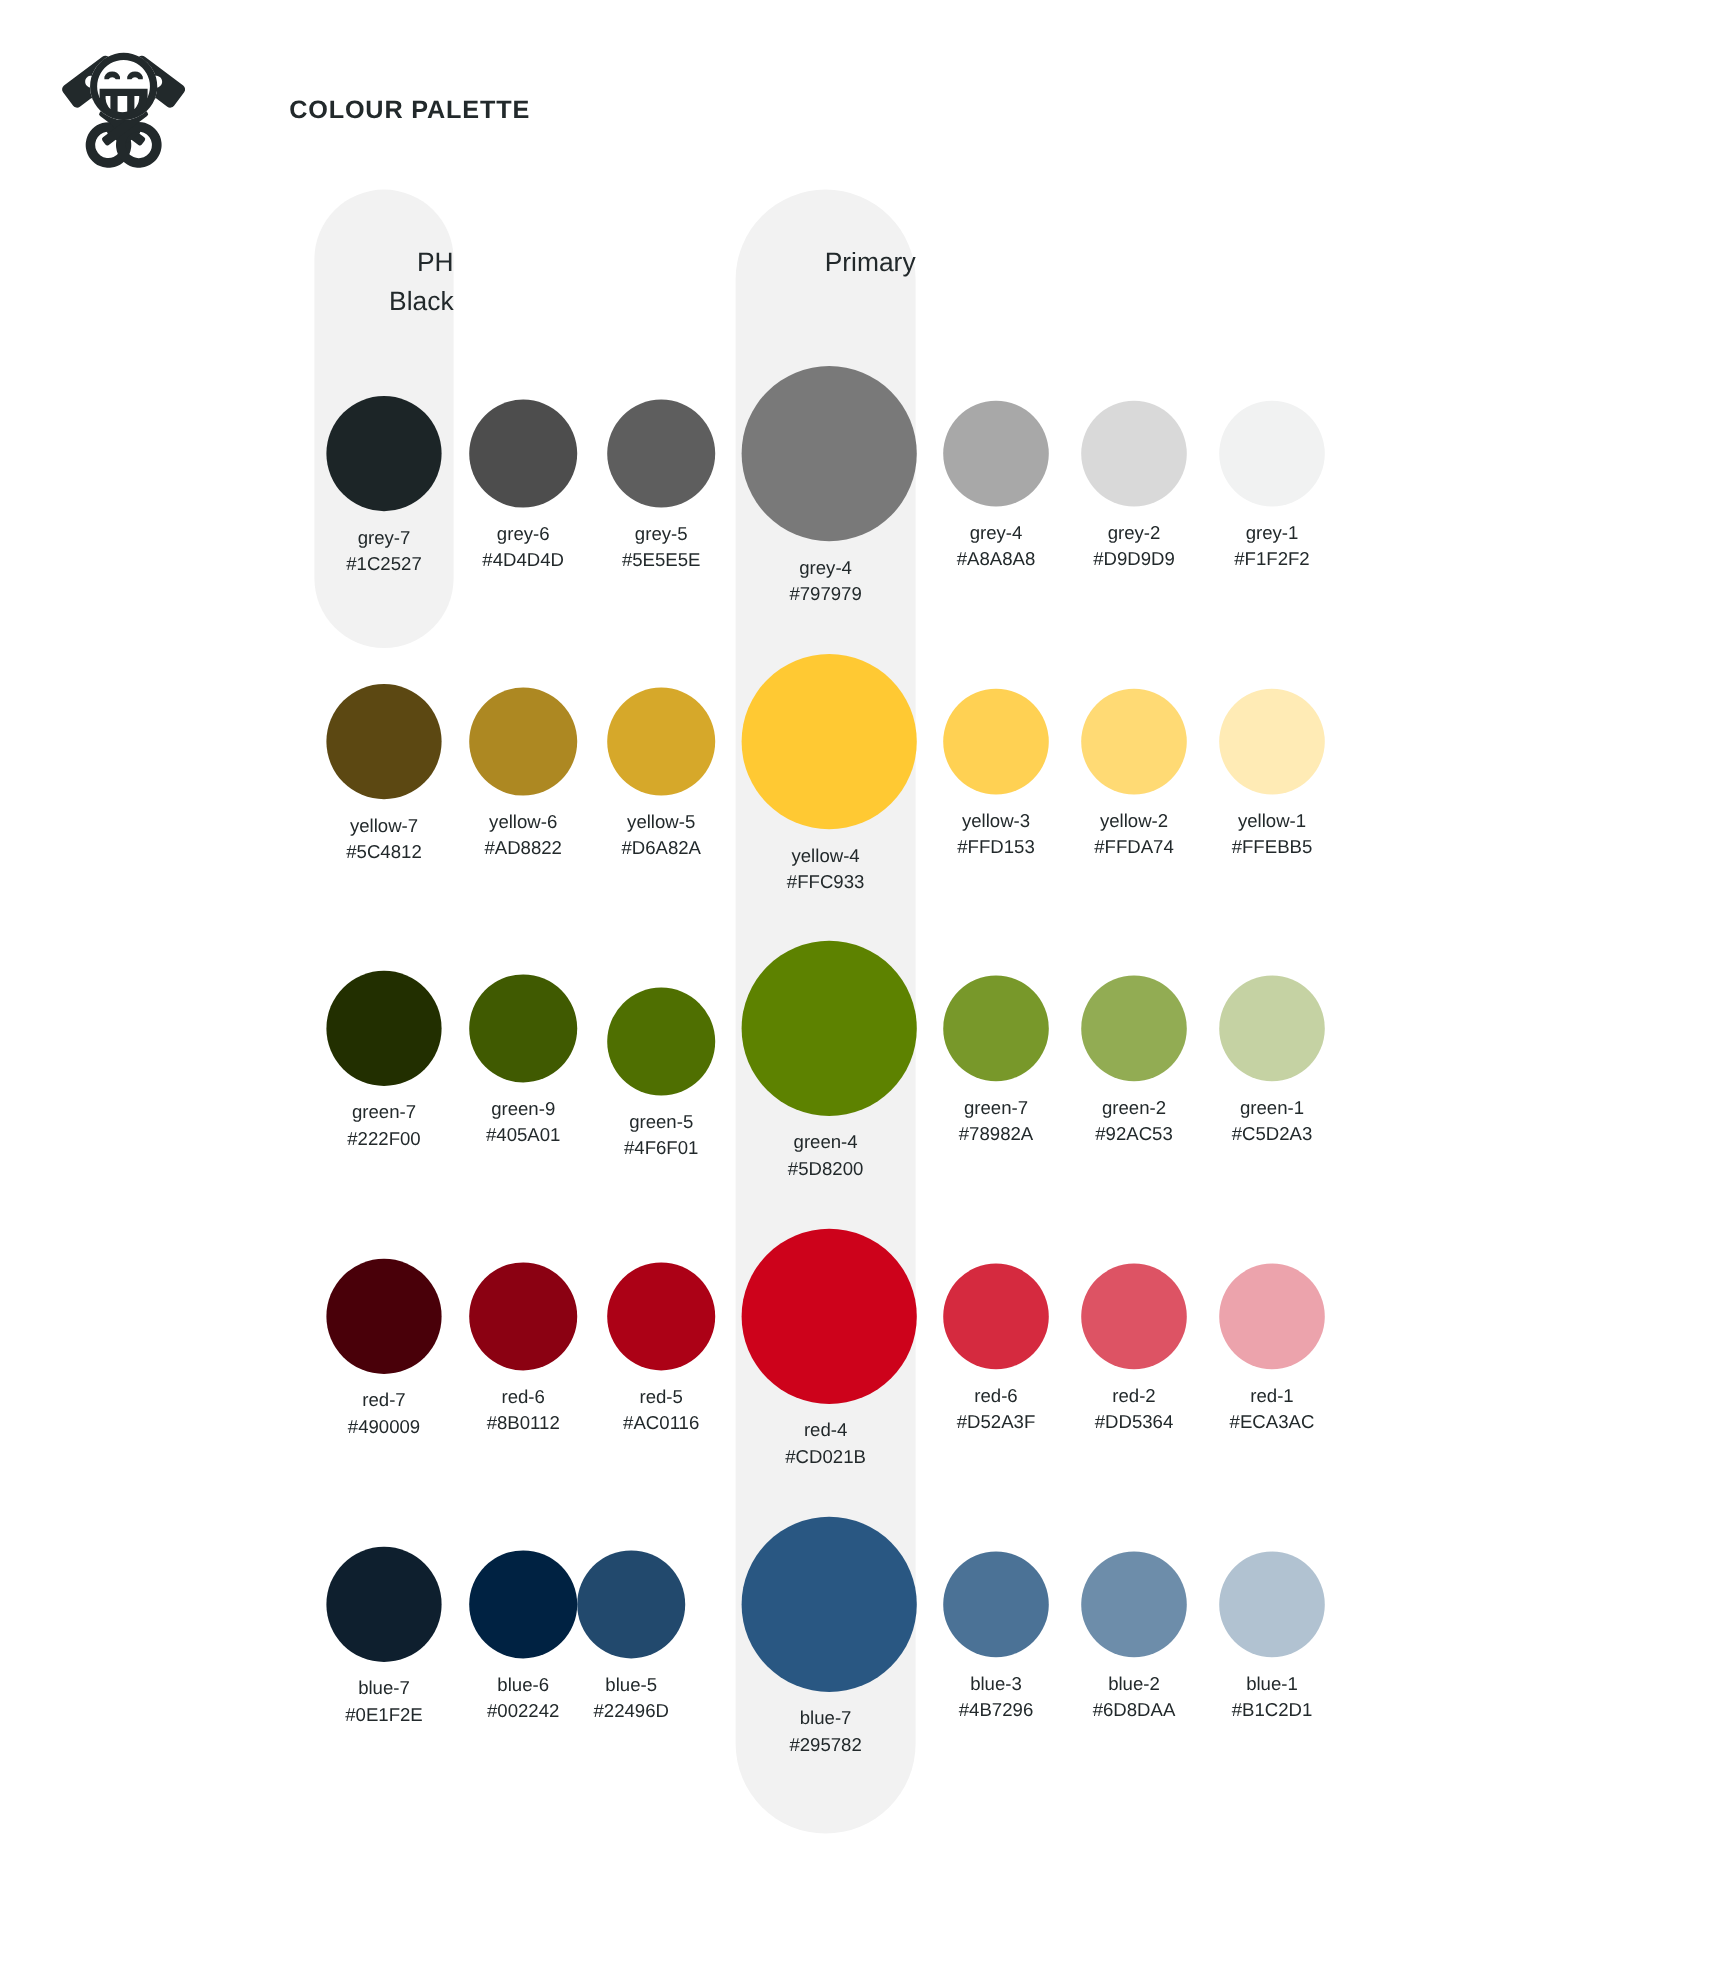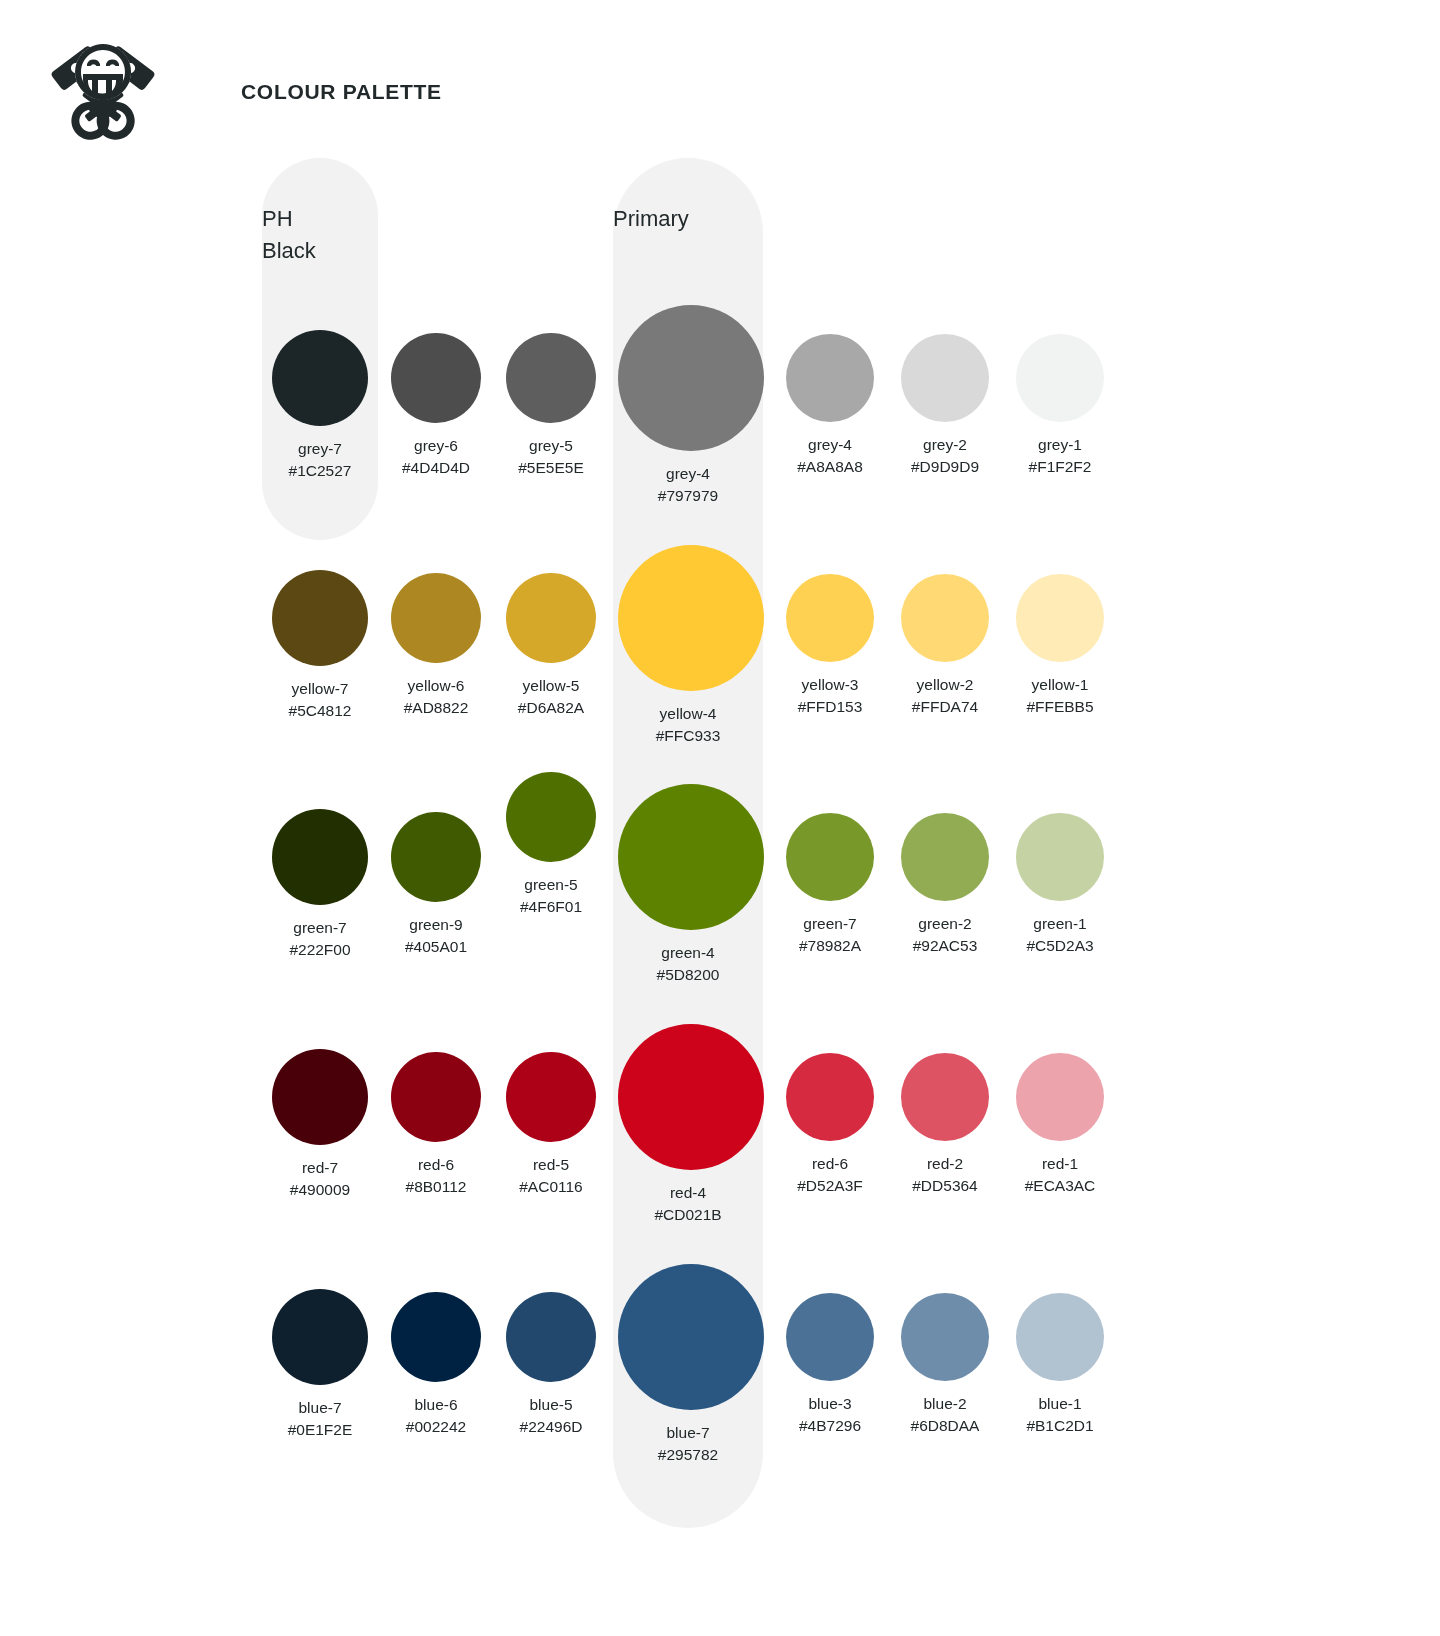--- a/index.html
+++ b/index.html
@@ -62,21 +62,21 @@
   }
   .capsule-primary {
     left: 613px;
     top: 158px;
     width: 150px;
     height: 1370px;
   }
   .capsule-label {
     position: absolute;
     z-index: 2;
-    text-align: left;
+    text-align: right;
     font-size: 22px;
     line-height: 32px;
     color: #22292B;
   }
   .capsule-label-ph {
     left: 262px;
     top: 203px;
     width: 116px;
   }
   .capsule-label-primary {
@@ -233,21 +233,21 @@
       <div class="swatch" style="left: 250px; top: 809px; width: 140px;">
         <span class="dot" style="width: 96px; height: 96px; background: rgb(34, 47, 0);"></span>
         <div class="sw-name">green-7</div>
         <div class="sw-hex">#222F00</div>
       </div>
       <div class="swatch" style="left: 366px; top: 812px; width: 140px;">
         <span class="dot" style="width: 90px; height: 90px; background: rgb(64, 90, 1);"></span>
         <div class="sw-name">green-9</div>
         <div class="sw-hex">#405A01</div>
       </div>
-      <div class="swatch" style="left: 481px; top: 772px; width: 140px;">
+      <div class="swatch" style="left: 481px; top: 823px; width: 140px;">
         <span class="dot" style="width: 90px; height: 90px; background: rgb(79, 111, 1);"></span>
         <div class="sw-name">green-5</div>
         <div class="sw-hex">#4F6F01</div>
       </div>
       <div class="swatch" style="left: 618px; top: 784px; width: 140px;">
         <span class="dot" style="width: 146px; height: 146px; background: rgb(93, 130, 0);"></span>
         <div class="sw-name">green-4</div>
         <div class="sw-hex">#5D8200</div>
       </div>
       <div class="swatch" style="left: 760px; top: 813px; width: 140px;">
@@ -303,21 +303,21 @@
       <div class="swatch" style="left: 250px; top: 1289px; width: 140px;">
         <span class="dot" style="width: 96px; height: 96px; background: rgb(14, 31, 46);"></span>
         <div class="sw-name">blue-7</div>
         <div class="sw-hex">#0E1F2E</div>
       </div>
       <div class="swatch" style="left: 366px; top: 1292px; width: 140px;">
         <span class="dot" style="width: 90px; height: 90px; background: rgb(0, 34, 66);"></span>
         <div class="sw-name">blue-6</div>
         <div class="sw-hex">#002242</div>
       </div>
-      <div class="swatch" style="left: 481px; top: 1292px; width: 140px;">
+      <div class="swatch" style="left: 456px; top: 1292px; width: 140px;">
         <span class="dot" style="width: 90px; height: 90px; background: rgb(34, 73, 109);"></span>
         <div class="sw-name">blue-5</div>
         <div class="sw-hex">#22496D</div>
       </div>
       <div class="swatch" style="left: 618px; top: 1264px; width: 140px;">
         <span class="dot" style="width: 146px; height: 146px; background: rgb(41, 87, 130);"></span>
         <div class="sw-name">blue-7</div>
         <div class="sw-hex">#295782</div>
       </div>
       <div class="swatch" style="left: 760px; top: 1293px; width: 140px;">

